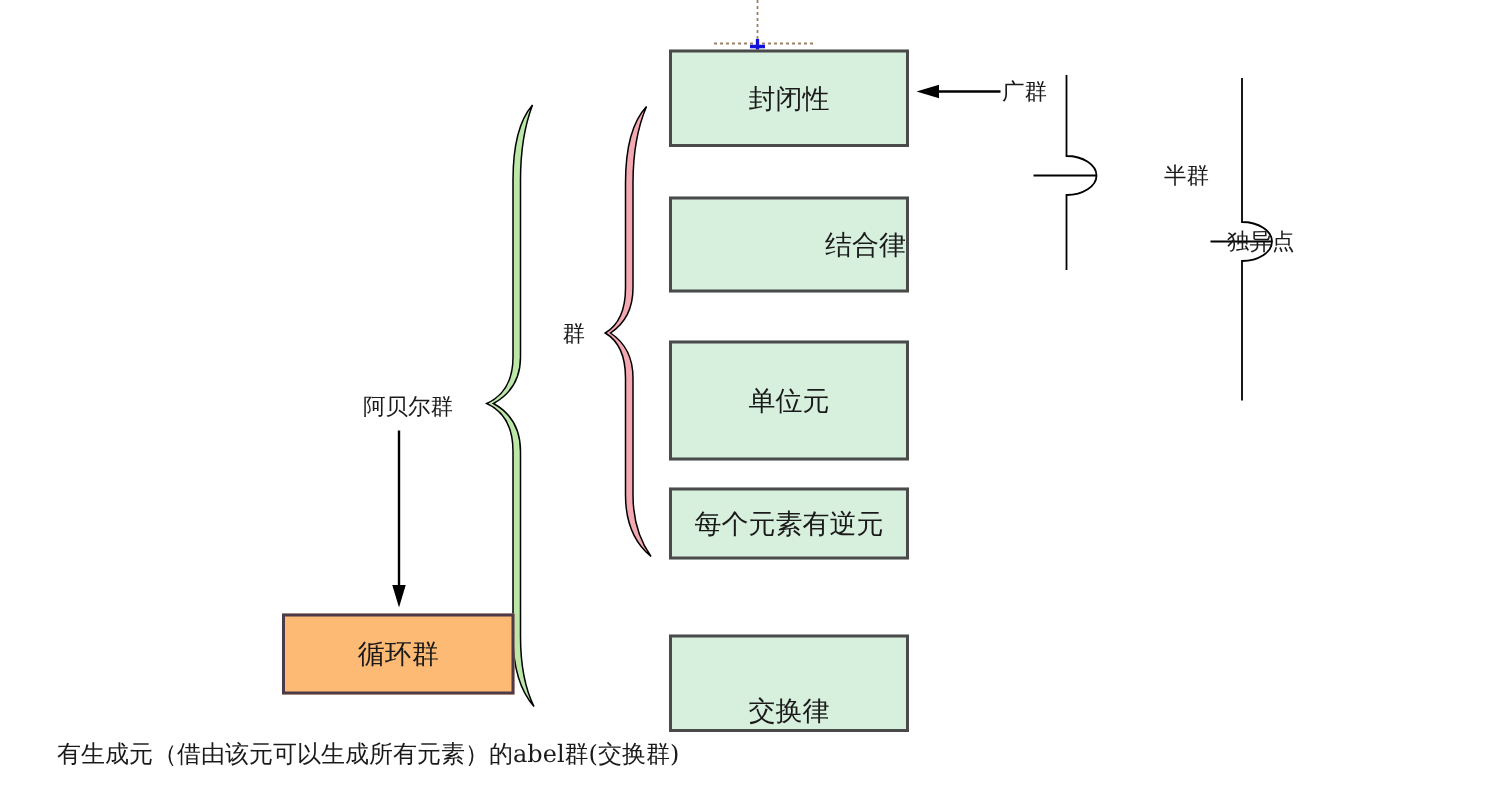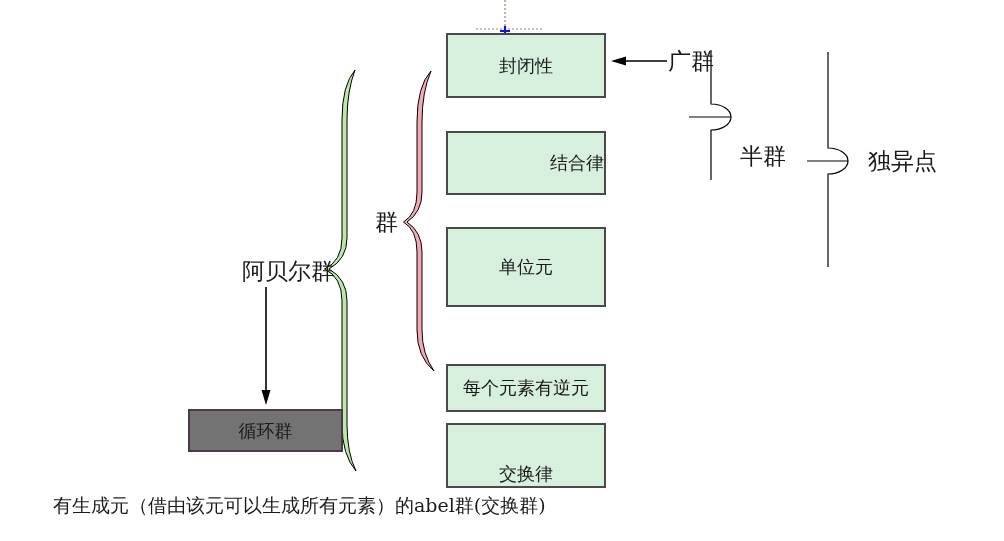--- a/index.html
+++ b/index.html
@@ -12,27 +12,27 @@
     color:#1a1a1a;
   }
   .overlay{position:absolute;left:0;top:0;width:1004px;height:541px;pointer-events:none;}
   .pbox{
     position:absolute;left:446px;width:160px;
     background:#d7efdd;border:2px solid #4a4a4a;
     display:flex;align-items:center;justify-content:center;
     font-size:18px;box-sizing:border-box;
   }
   .cycbox{
-    position:absolute;left:188px;top:409px;width:155px;height:43px;
-    background:#737373;border:2px solid #4a3a4a;
+    position:absolute;left:188px;top:409px;width:155px;height:54px;
+    background:#fdba74;border:2px solid #4a3a4a;
     display:flex;align-items:center;justify-content:center;
     font-size:18px;box-sizing:border-box;
   }
-  .lbl{position:absolute;font-size:23px;white-space:nowrap;line-height:20px;text-align:center;}
-  .footnote{position:absolute;left:53px;top:493px;font-size:19px;white-space:nowrap;}
+  .lbl{position:absolute;font-size:15px;white-space:nowrap;line-height:20px;text-align:center;}
+  .footnote{position:absolute;left:38px;top:493px;font-size:16px;white-space:nowrap;}
 </style>
 </head>
 <body>
 
 <div class="stage">
 
   <svg class="overlay" viewBox="0 0 1004 541" xmlns="http://www.w3.org/2000/svg">
 
     <g>
       <path d="M355 70 Q342 85 342 120 L342 238 Q342 261 324.5 269
@@ -79,32 +79,32 @@
 
   <div class="pbox" style="top:33px;height:65px;">
       <span>封闭性</span>
     </div>
   <div class="pbox" style="top:131px;height:64px;justify-content:flex-end;">
       <span>结合律</span>
     </div>
   <div class="pbox" style="top:227px;height:80px;">
       <span>单位元</span>
     </div>
-  <div class="pbox" style="top:325px;height:48px;margin-top:39px;">
+  <div class="pbox" style="top:325px;height:48px;">
       <span>每个元素有逆元</span>
     </div>
   <div class="pbox" style="top:423px;height:65px;align-items:flex-end;">
       <span>交换律</span>
     </div>
 
   <div class="cycbox">
       <span>循环群</span>
     </div>
 
   <div class="lbl" style="left:668px;top:51px;">广群</div>
-  <div class="lbl" style="left:740px;top:107px;margin-top:39px;">半群</div>
-  <div class="lbl" style="left:868px;top:151px;">独异点</div>
+  <div class="lbl" style="left:776px;top:107px;">半群</div>
+  <div class="lbl" style="left:818px;top:151px;">独异点</div>
   <div class="lbl" style="left:375px;top:212px;">群</div>
   <div class="lbl" style="left:242px;top:261px;">阿贝尔群</div>
 
   <div class="footnote">有生成元（借由该元可以生成所有元素）的abel群(交换群)</div>
 
 </div>
 
 </body></html>

